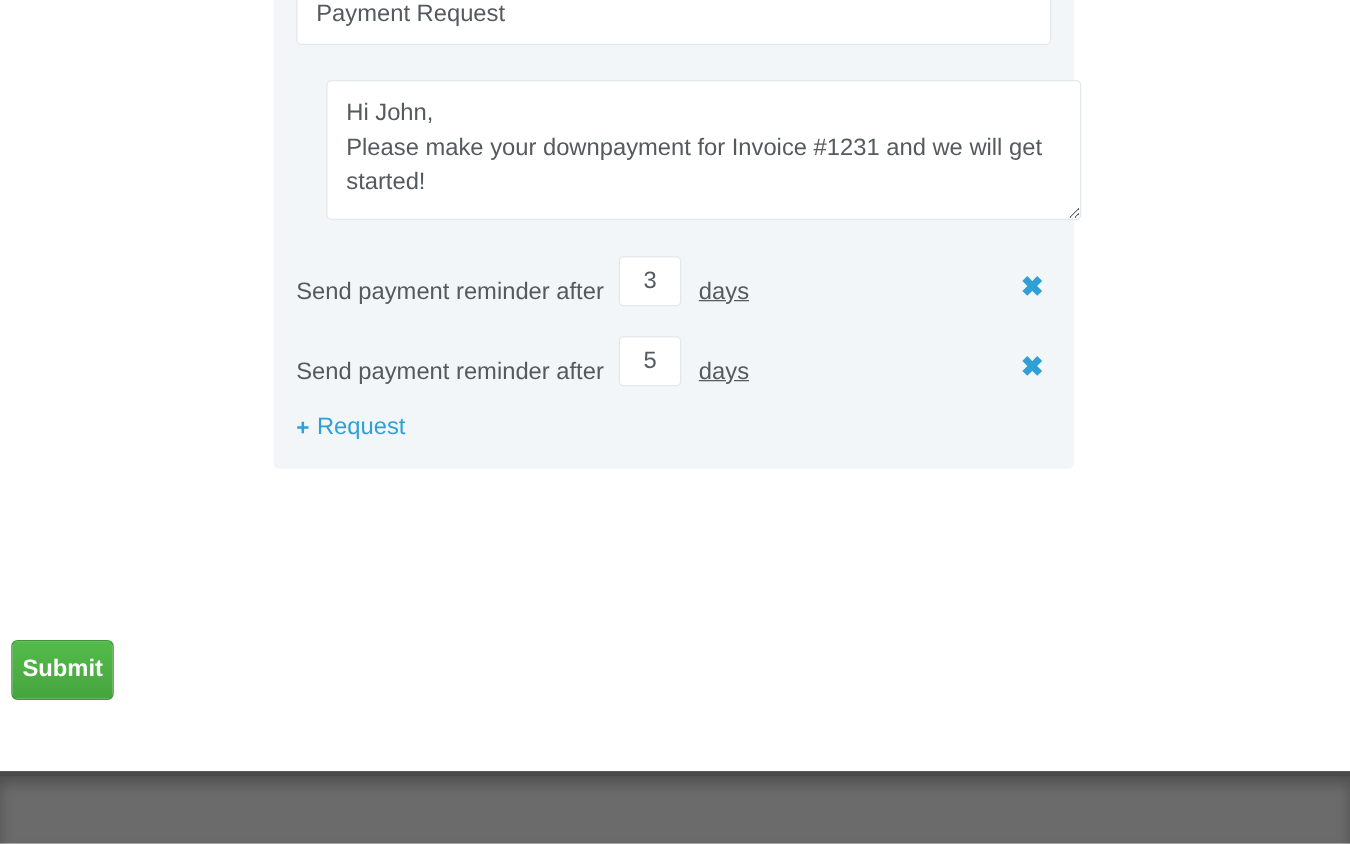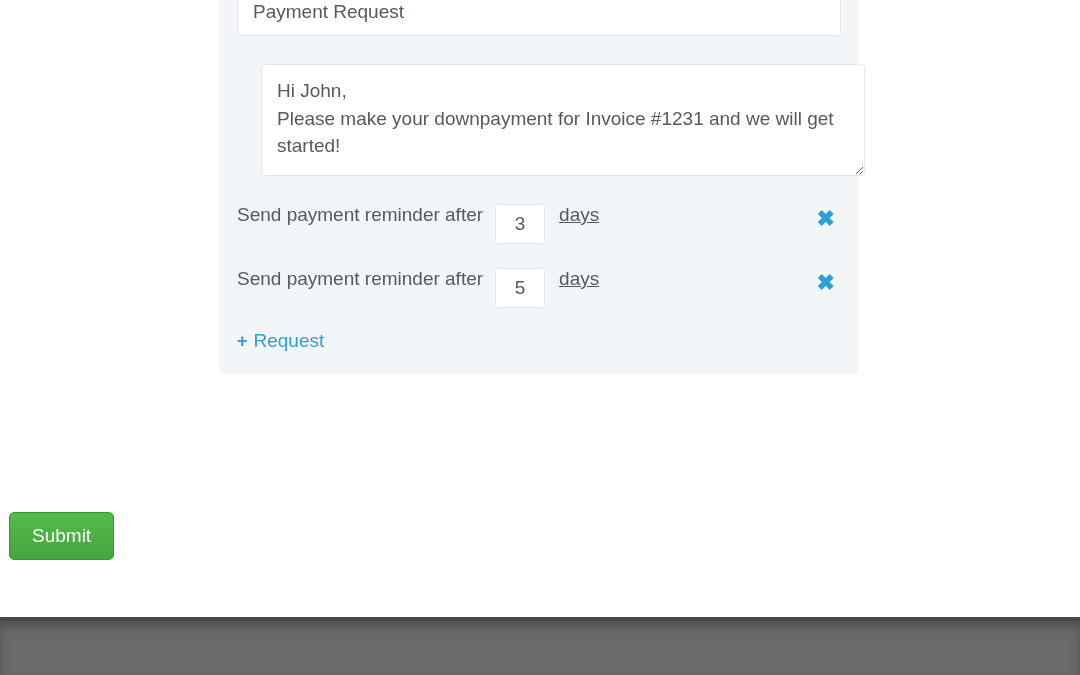--- a/index.html
+++ b/index.html
@@ -42,21 +42,21 @@
       font-family: inherit;
       outline: none;
       resize: both;
       height: 112px;
       line-height: 1.45;
       margin-top: 28px;
       margin-left: 24px;
     }
     .reminder-row {
       display: flex;
-      align-items: flex-start;
+      align-items: flex-end;
       margin-top: 24px;
       font-size: 19px;
       color: #555a5f;
     }
     .reminder-row .label-before { margin-right: 12px; }
     .reminder-row .label-after { margin-left: 14px; text-decoration: underline; }
     .days-input {
       width: 50px;
       background: #ffffff;
       border: 1px solid #e3e8ec;
@@ -91,22 +91,22 @@
       font-size: 18px;
     }
     .submit-btn {
       position: absolute;
       left: 9px;
       top: 512px;
       background: linear-gradient(#53bb4a, #46a53e);
       border: 1px solid #3d9636;
       color: #ffffff;
       font-size: 19px;
-      font-weight: 400;
-      padding: 12px 22px;
+      font-weight: 700;
+      padding: 12px 8px;
       border-radius: 5px;
       cursor: pointer;
       font-family: inherit;
     }
     .footer-bar {
       position: absolute;
       left: 0;
       bottom: 0;
       width: 100%;
       height: 58px;

